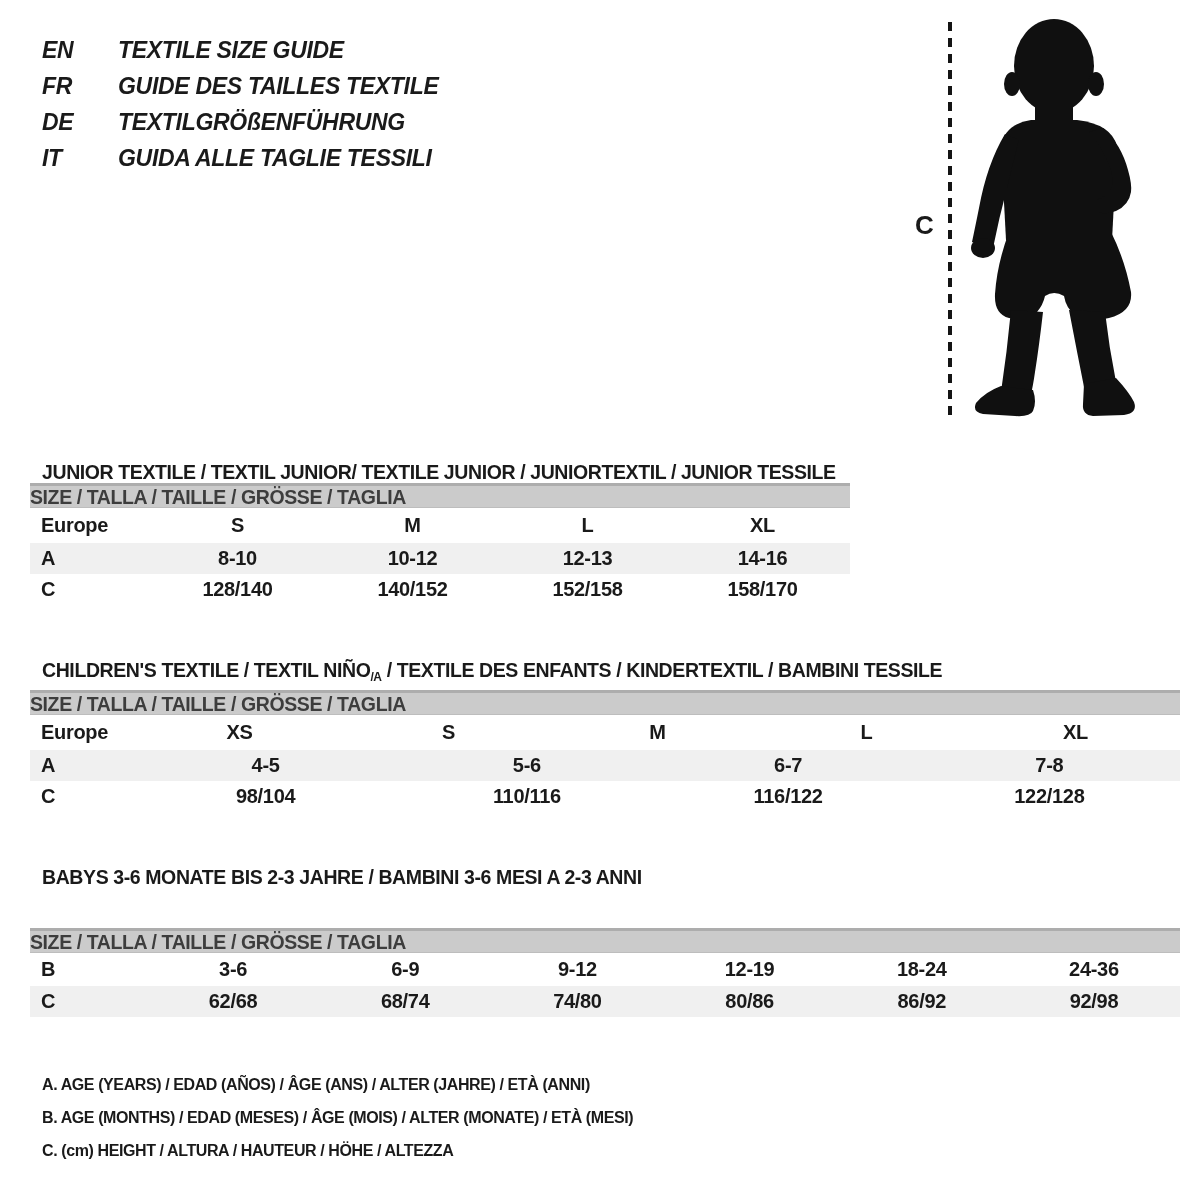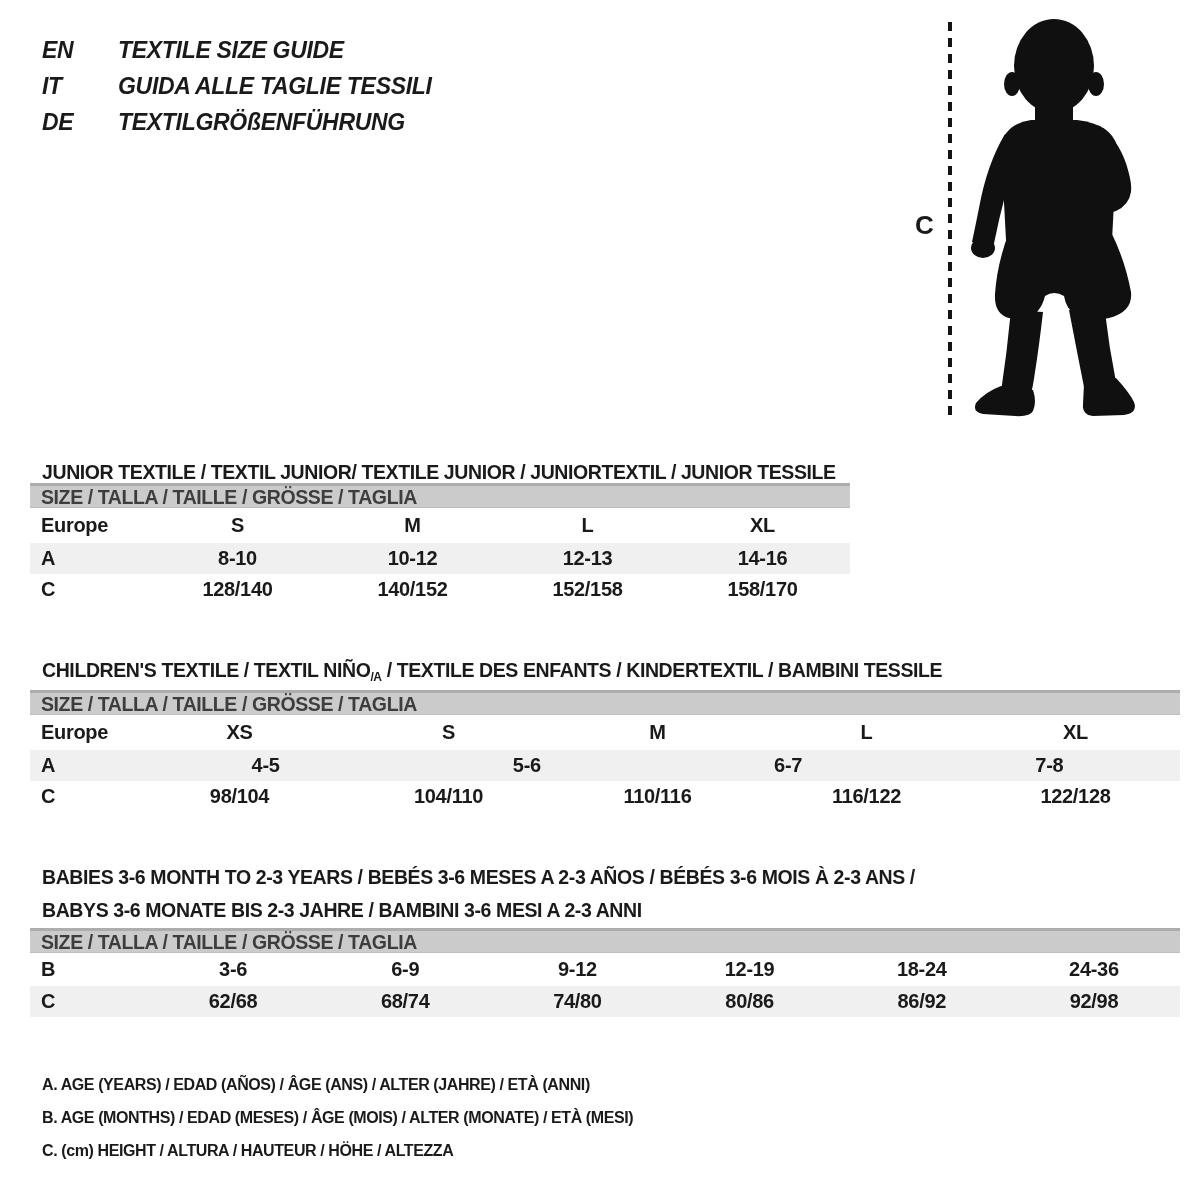--- a/index.html
+++ b/index.html
@@ -19,21 +19,21 @@
   #junior-title{top:433px;margin-top:28px;}
   #children-title{top:643px;}
   #babies-title{top:845px;line-height:33px;}
   .subsize{font-size:12px;vertical-align:-4px;font-weight:700;}
   
   .size-table{position:absolute;left:30px;font-weight:700;font-size:20px;letter-spacing:-0.3px;}
   .size-table.junior{top:483px;width:820px;}
   .size-table.children{top:690px;width:1150px;}
   .size-table.babies{top:928px;width:1150px;}
   .size-bar{height:25px;line-height:23px;background:#cbcbcb;border-top:3px solid #adadad;border-bottom:1px solid #bdbdbd;
-    padding-left:11px;box-sizing:border-box;color:#3d3d3d;font-size:19.5px;letter-spacing:-0.4px;}
+    box-sizing:border-box;color:#3d3d3d;font-size:19.5px;letter-spacing:-0.4px;}
   .trow{display:flex;}
   .row-h35{height:35px;line-height:35px;}
   .row-h33{height:33px;line-height:33px;}
   .row-h31{height:31px;line-height:31px;}
   .stripe{background:#f0f0f0;}
   .tlabel{padding-left:11px;box-sizing:border-box;flex:0 0 auto;}
   .junior .tlabel{width:120px;}
   .children .tlabel{width:105px;}
   .babies .tlabel{width:117px;}
   .tcell{flex:1;text-align:center;}
@@ -45,26 +45,30 @@
 <body>
 
 <div>
 
   <section class="lang-header">
     <div class="lang-row">
       <span class="lang-code">EN</span>
       <span class="lang-title">TEXTILE SIZE GUIDE</span>
     </div>
     <div class="lang-row">
-      <span class="lang-code">IT</span>
-      <span class="lang-title">GUIDA ALLE TAGLIE TESSILI</span>
+      <span class="lang-code">FR</span>
+      <span class="lang-title">GUIDE DES TAILLES TEXTILE</span>
     </div>
     <div class="lang-row">
       <span class="lang-code">DE</span>
       <span class="lang-title">TEXTILGRÖßENFÜHRUNG</span>
+    </div>
+    <div class="lang-row">
+      <span class="lang-code">IT</span>
+      <span class="lang-title">GUIDA ALLE TAGLIE TESSILI</span>
     </div>
   </section>
 
   <div class="figure-wrap">
     <svg width="230" height="410" viewBox="0 0 230 410">
       <line x1="15" y1="10" x2="15" y2="404" stroke="#141414" stroke-width="4" stroke-dasharray="9 7"></line>
       <g fill="#101010">
         <ellipse cx="119" cy="54" rx="40" ry="47"></ellipse>
         <ellipse cx="77" cy="72" rx="8" ry="12"></ellipse>
         <ellipse cx="161" cy="72" rx="8" ry="12"></ellipse>
@@ -123,29 +127,27 @@
     <div class="trow row-h31 stripe">
       <div class="tlabel">A</div>
       <div class="tcell">4-5</div>
       <div class="tcell">5-6</div>
       <div class="tcell">6-7</div>
       <div class="tcell">7-8</div>
     </div>
     <div class="trow row-h31">
       <div class="tlabel">C</div>
       <div class="tcell">98/104</div>
-      <div class="tcell">104/110</div>
       <div class="tcell">110/116</div>
       <div class="tcell">116/122</div>
       <div class="tcell">122/128</div>
     </div>
   </div>
 
   <h2 class="section-title" id="babies-title">
-    <div>BABIES 3-6 MONTH TO 2-3 YEARS / BEBÉS 3-6 MESES A 2-3 AÑOS / BÉBÉS 3-6 MOIS À 2-3 ANS /</div>
     <div>BABYS 3-6 MONATE BIS 2-3 JAHRE / BAMBINI 3-6 MESI A 2-3 ANNI</div>
   </h2>
   <div class="size-table babies">
     <div class="size-bar">SIZE / TALLA / TAILLE / GRÖSSE / TAGLIA</div>
     <div class="trow row-h33">
       <div class="tlabel">B</div>
       <div class="tcell">3-6</div>
       <div class="tcell">6-9</div>
       <div class="tcell">9-12</div>
       <div class="tcell">12-19</div>

